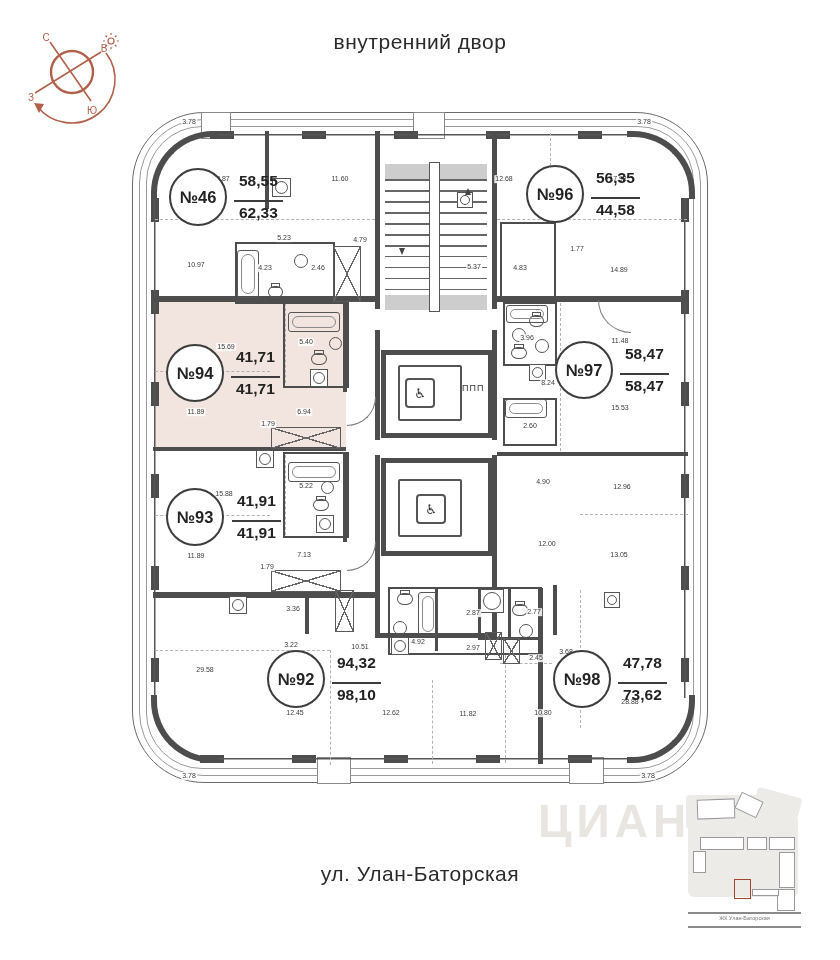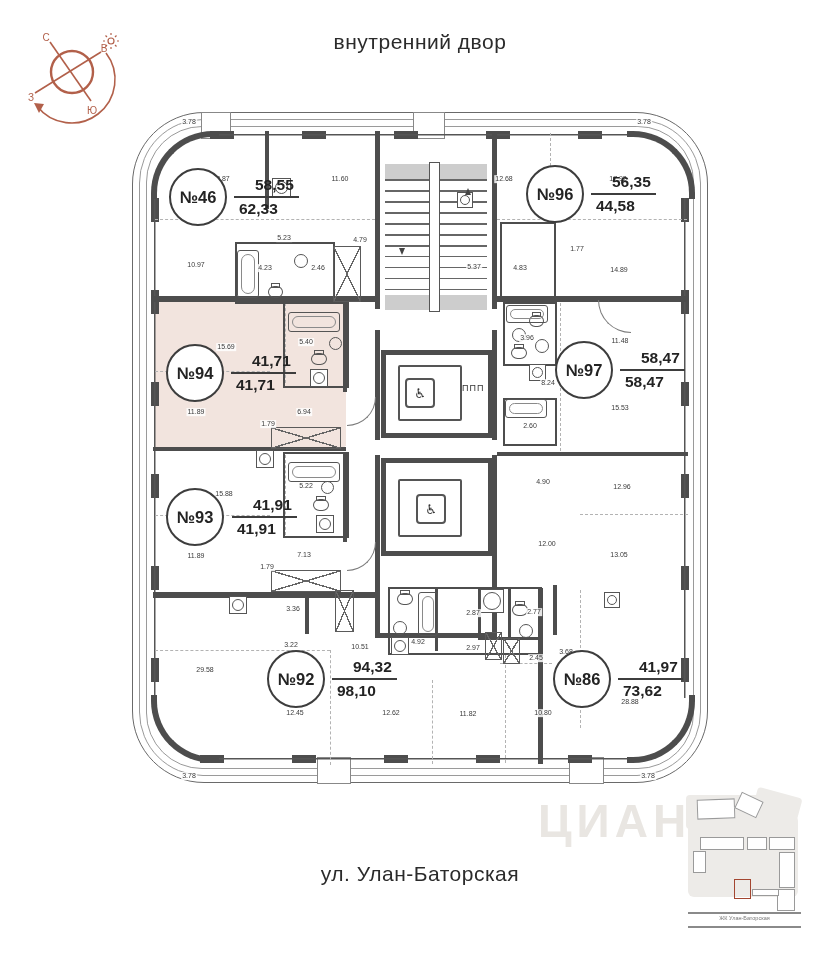--- a/index.html
+++ b/index.html
@@ -46,21 +46,21 @@
   .wash:after{content:"";position:absolute;left:2px;top:2px;right:2px;bottom:2px;border:1px solid #555;border-radius:50%;}
   .arc{position:absolute;z-index:3;}
   .arc-br{border-right:1.2px solid #7a7a7a;border-bottom:1.2px solid #7a7a7a;border-bottom-right-radius:100%;}
   .arc-bl{border-left:1.2px solid #7a7a7a;border-bottom:1.2px solid #7a7a7a;border-bottom-left-radius:100%;}
   .dim{position:absolute;transform:translate(-50%,-50%);font-size:7px;line-height:1.1;color:#3a3a3a;
        background:rgba(255,255,255,.85);padding:0 1px;white-space:nowrap;z-index:6;}
   .apt{position:absolute;display:flex;align-items:center;gap:7px;z-index:7;}
   .badge{width:54px;height:54px;border-radius:50%;border:2.5px solid #3d3d3d;background:#fff;
          display:flex;align-items:center;justify-content:center;font-weight:700;font-size:16.5px;color:#232323;flex:0 0 auto;}
   .areas{font-size:15.5px;font-weight:700;color:#232323;line-height:1.3;text-align:left;}
-  .areas .top{padding:0 5px 1px;margin-left:16px;}
+  .areas .top{padding:0 5px 8px;}
   .areas .bot{padding:1px 5px 0;border-top:2px solid #3d3d3d;}
   
   #stairs{position:absolute;left:383px;top:162px;width:106px;height:150px;background:#fff;z-index:4;}
   #stairs .land{position:absolute;left:2px;width:102px;height:15px;background:#cdcdcd;}
   #stairs .steps{position:absolute;left:2px;top:17px;width:102px;height:116px;
       background:repeating-linear-gradient(180deg,#666 0 1.5px,transparent 1.5px 11px);}
   #stairs .stringer{position:absolute;left:46px;top:0;width:11px;height:150px;background:#fff;border:1px solid #555;box-sizing:border-box;}
   .tri{position:absolute;width:0;height:0;border-left:3.5px solid transparent;border-right:3.5px solid transparent;border-bottom:7px solid #444;z-index:5;}
   
   .ele{position:absolute;border:5px solid #4d4d4d;background:#fff;z-index:4;}
@@ -300,23 +300,23 @@
 
     <div class="apt" style="left: 267px; top: 650px;">
       <div class="badge">№92</div>
       <div class="areas">
         <div class="top">94,32</div>
         <div class="bot">98,10</div>
       </div>
     </div>
 
     <div class="apt" style="left: 553px; top: 650px;">
-      <div class="badge">№86</div>
-      <div class="areas">
-        <div class="top">41,97</div>
+      <div class="badge">№98</div>
+      <div class="areas">
+        <div class="top">47,78</div>
         <div class="bot">73,62</div>
       </div>
     </div>
 
     <span class="dim" style="left: 189px; top: 122px;">3.78</span>
 
     <span class="dim" style="left: 644px; top: 122px;">3.78</span>
 
     <span class="dim" style="left: 189px; top: 776px;">3.78</span>
 

